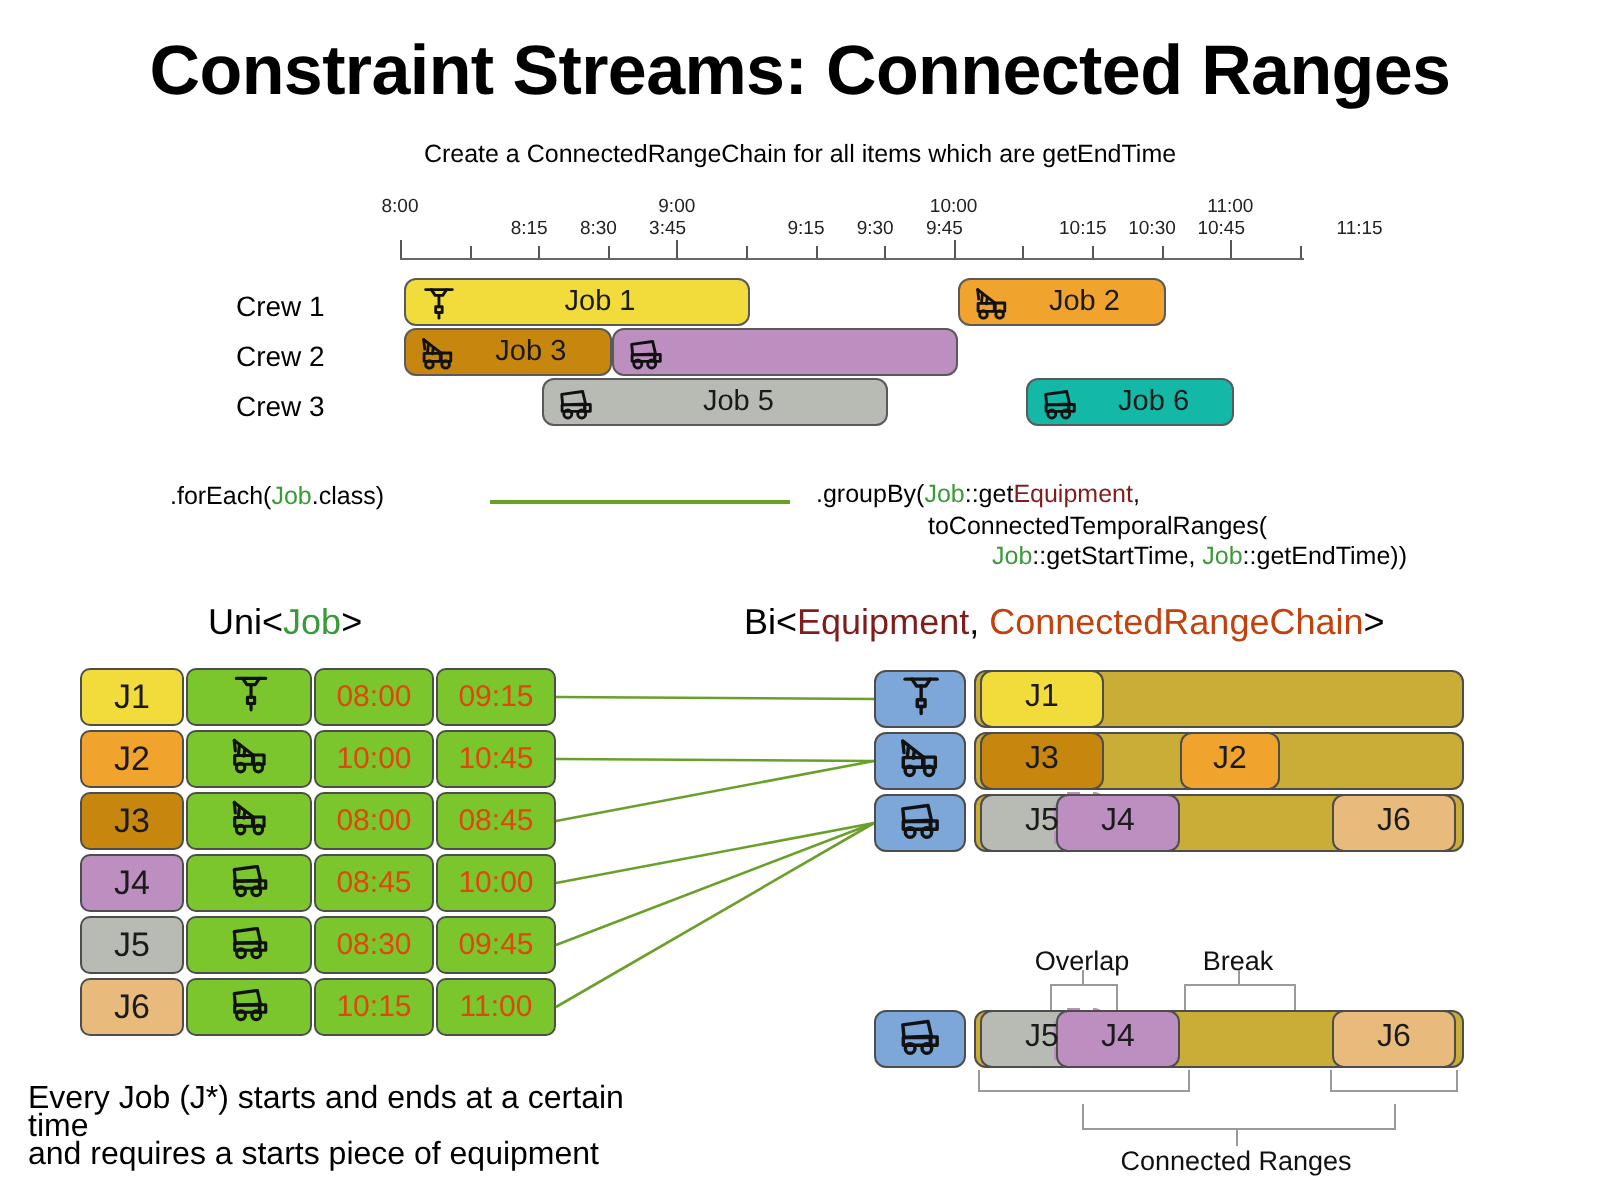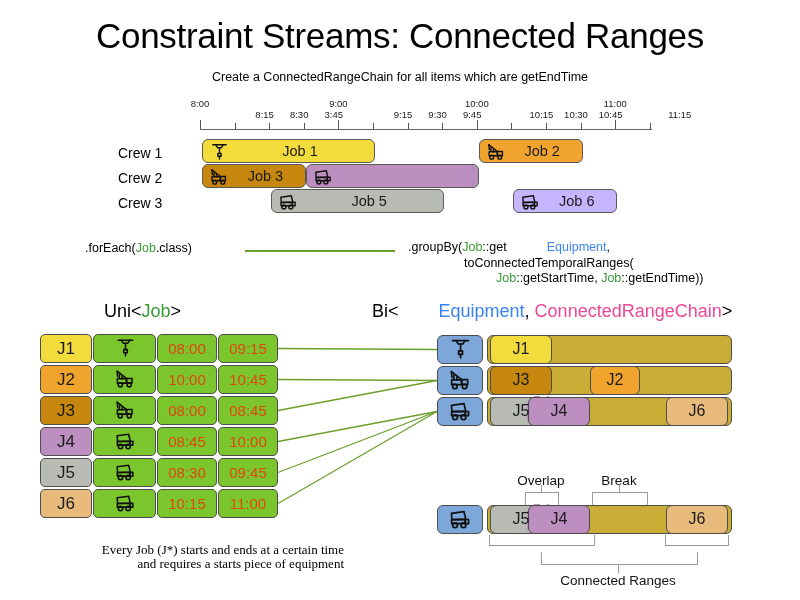--- a/index.html
+++ b/index.html
@@ -6,21 +6,21 @@
   body{
     width:800px;height:600px;background:#ffffff;overflow:hidden;
     font-family:"Liberation Sans",sans-serif;color:#000;
     position:relative;
   }
   .abs{position:absolute;}
 
   
   #title{
     left:0;top:16px;width:800px;text-align:center;
-    font-size:35px;font-weight:400;letter-spacing:-0.3px;
+    font-size:35px;font-weight:700;letter-spacing:-0.3px;
   }
   #subtitle{
     left:0;top:70px;width:800px;text-align:center;font-size:12.5px;
   }
 
   
   #axis-wrap{left:200px;top:98px;width:455px;height:32px;}
   .tick-label{
     position:absolute;font-size:9.5px;color:#222;white-space:nowrap;
     transform:translateX(-50%);
@@ -42,22 +42,22 @@
   .gbar .lbl{flex:1;text-align:center;padding-right:6px;}
   .gbar .eq{width:26px;display:flex;align-items:center;justify-content:center;
             margin-left:3px;}
   .eq svg{display:block;}
 
   
   #foreach{left:85px;top:241px;font-size:12.5px;}
   #groupline{left:245px;top:250px;width:150px;height:2px;background:#6aa02a;}
   #groupby{left:408px;top:240px;font-size:12.5px;line-height:15.5px;}
   .kw-job{color:#3a9a38;}
-  .kw-equip{color:#3b82f6;padding-left:40px;}
-  .kw-chain{color:#ec4899;}
+  .kw-equip{color:#7f1d1d;}
+  .kw-chain{color:#c2410c;}
 
   
   #uni-head{left:104px;top:301px;font-size:18px;}
   #bi-head{left:372px;top:301px;font-size:18px;}
 
   
   #jobtable{left:40px;top:334px;}
   .jrow{position:relative;height:30px;margin-bottom:1px;}
   .cell{
     position:absolute;top:0;height:29px;box-sizing:border-box;
@@ -87,22 +87,22 @@
     display:flex;align-items:center;justify-content:center;
     font-size:16px;color:#1b1b1b;
   }
 
   
   #detail{left:437px;top:505px;}
   .brace{position:absolute;border:1.4px solid #9a9a9a;}
   .annot{position:absolute;font-size:13.5px;color:#111;white-space:nowrap;}
 
   
-  #footnote{left:14px;top:543px;width:330px;text-align:right;
-            font-size:13px;line-height:14px;font-family:Liberation Serif, serif;}
+  #footnote{left:14px;top:543px;width:330px;text-align:left;
+            font-size:16px;line-height:14px;}
 
   svg.overlay{position:absolute;left:0;top:0;pointer-events:none;}
 </style>
 </head>
 <body>
 
 <div class="abs" id="title">Constraint Streams: Connected Ranges</div>
 <div class="abs" id="subtitle">Create a ConnectedRangeChain for all items which are getEndTime</div>
 
 <div class="abs" id="axis-wrap">
@@ -199,21 +199,21 @@
         <svg width="20" height="20" viewBox="0 0 21 21">
           <path d="M3 6.5 L14 5 L15.5 11.5 L3.5 12 z" style="fill:none;stroke:#111;stroke-width:1.5;stroke-linecap:round;stroke-linejoin:round"></path>
           <path d="M15 11.8 h3 v3.6 h-3 z" style="fill:none;stroke:#111;stroke-width:1.5;stroke-linecap:round;stroke-linejoin:round"></path>
           <path d="M3.2 12 h12 v3.4 h-12 z" style="fill:none;stroke:#111;stroke-width:1.5;stroke-linecap:round;stroke-linejoin:round"></path>
           <circle cx="6.2" cy="16.8" r="2.1" style="fill:none;stroke:#111;stroke-width:1.5;stroke-linecap:round;stroke-linejoin:round"></circle>
           <circle cx="13.5" cy="16.8" r="2.1" style="fill:none;stroke:#111;stroke-width:1.5;stroke-linecap:round;stroke-linejoin:round"></circle>
         </svg>
       </span>
       <span class="lbl">Job 5</span>
     </div>
-    <div class="gbar" style="left: 513.4px; width: 103.8px; top: 189px; background: #c4b5fd;">
+    <div class="gbar" style="left: 513.4px; width: 103.8px; top: 189px; background: #14b8a6;">
       <span class="eq">
         <svg width="20" height="20" viewBox="0 0 21 21">
           <path d="M3 6.5 L14 5 L15.5 11.5 L3.5 12 z" style="fill:none;stroke:#111;stroke-width:1.5;stroke-linecap:round;stroke-linejoin:round"></path>
           <path d="M15 11.8 h3 v3.6 h-3 z" style="fill:none;stroke:#111;stroke-width:1.5;stroke-linecap:round;stroke-linejoin:round"></path>
           <path d="M3.2 12 h12 v3.4 h-12 z" style="fill:none;stroke:#111;stroke-width:1.5;stroke-linecap:round;stroke-linejoin:round"></path>
           <circle cx="6.2" cy="16.8" r="2.1" style="fill:none;stroke:#111;stroke-width:1.5;stroke-linecap:round;stroke-linejoin:round"></circle>
           <circle cx="13.5" cy="16.8" r="2.1" style="fill:none;stroke:#111;stroke-width:1.5;stroke-linecap:round;stroke-linejoin:round"></circle>
         </svg>
       </span>
       <span class="lbl">Job 6</span>

